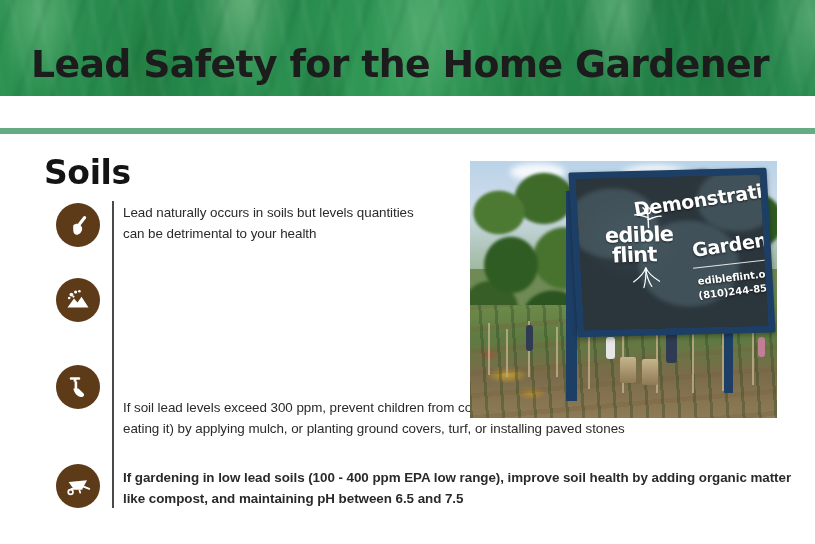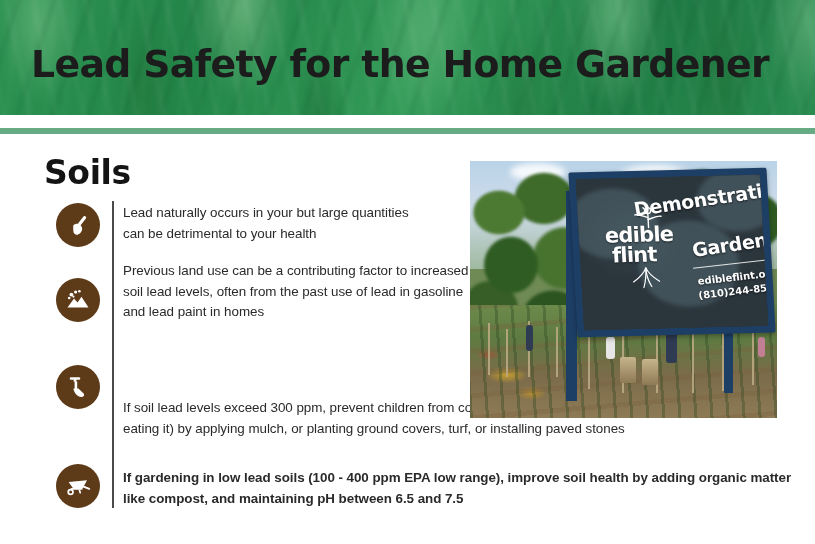--- a/index.html
+++ b/index.html
@@ -19,21 +19,21 @@
     height: 544px;
     background: #ffffff;
     overflow: hidden;
   }
 
   
   .header-banner {
     position: absolute;
     left: 0; top: 0;
     width: 815px;
-    height: 115px;
+    height: 96px;
     overflow: hidden;
     background: #2e9150;
   }
   
   .foliage {
     position: absolute;
     inset: -30px;
     background:
       radial-gradient(ellipse 70px 130px at 8% 30%, rgba(120,200,140,.75), rgba(120,200,140,0) 62%),
       radial-gradient(ellipse 55px 150px at 20% 70%, rgba(35,120,60,.80), rgba(35,120,60,0) 60%),
@@ -316,36 +316,35 @@
 
   <div class="icon-badge" style="left:56px; top:203px;">
     <svg width="28" height="28" viewBox="0 0 28 28" aria-hidden="true">
       <g fill="#ffffff">
         <rect x="16.6" y="4.2" width="3.1" height="11" rx="1.4" transform="rotate(38 18.1 9.7)"></rect>
         <path d="M9.2 14.4 c2.6-2.2 5.6-2.0 7.6 0.2 c2.0 2.2 1.9 5.2-0.4 7.3 c-2.0 1.8-4.3 2.5-5.9 0.8 c-1.6-1.7-1.2-4.1-1.3-8.3z"></path>
       </g>
     </svg>
   </div>
 
-  <div class="bullet-text" style="left:123px; top:203px; width:310px;">Lead  naturally occurs in your but large quantities can be detrimental to your health</div>
+  <div class="bullet-text" style="left:123px; top:203px; width:310px;">Lead  naturally occurs in soils but levels quantities can be detrimental to your health</div>
 
   <div class="icon-badge" style="left:56px; top:278px;">
     <svg width="30" height="30" viewBox="0 0 30 30" aria-hidden="true">
       <g fill="#ffffff">
         <path d="M4.5 22.5 L11 13.5 L14.5 17.5 L18.5 11.8 L25.5 22.5 Z"></path>
         <circle cx="8.4" cy="9.6" r="1.9"></circle>
         <circle cx="12.6" cy="7.0" r="1.6"></circle>
         <circle cx="16.4" cy="6.2" r="1.3"></circle>
         <circle cx="6.2" cy="13.0" r="1.3"></circle>
         <circle cx="10.4" cy="11.6" r="1.1"></circle>
       </g>
     </svg>
   </div>
 
-  <div class="bullet-text" style="left:123px; top:261px; width:350px;">Previous land use can be a contributing factor to increased soil lead levels, often from the past use of lead in gasoline and lead paint in homes</div>
 
 
   <div class="icon-badge" style="left:56px; top:365px;">
     <svg width="28" height="28" viewBox="0 0 28 28" aria-hidden="true">
       <g fill="#ffffff">
         <path d="M7.0 4.2 h8.0 a1.3 1.3 0 0 1 0 2.6 h-2.7 v2.0 h-2.6 v-2.0 h-2.7 a1.3 1.3 0 0 1 0-2.6 z"></path>
         <rect x="10.6" y="8.4" width="2.6" height="7.6"></rect>
         <path d="M9.4 15.4 h5.0 l5.2 5.2 c0.9 0.9 0.7 2.2-0.4 2.8 c-1.6 0.9-4.2 0.8-6.1-1.1 c-1.9-1.9-3.4-4.1-3.7-6.9z"></path>
       </g>
     </svg>

